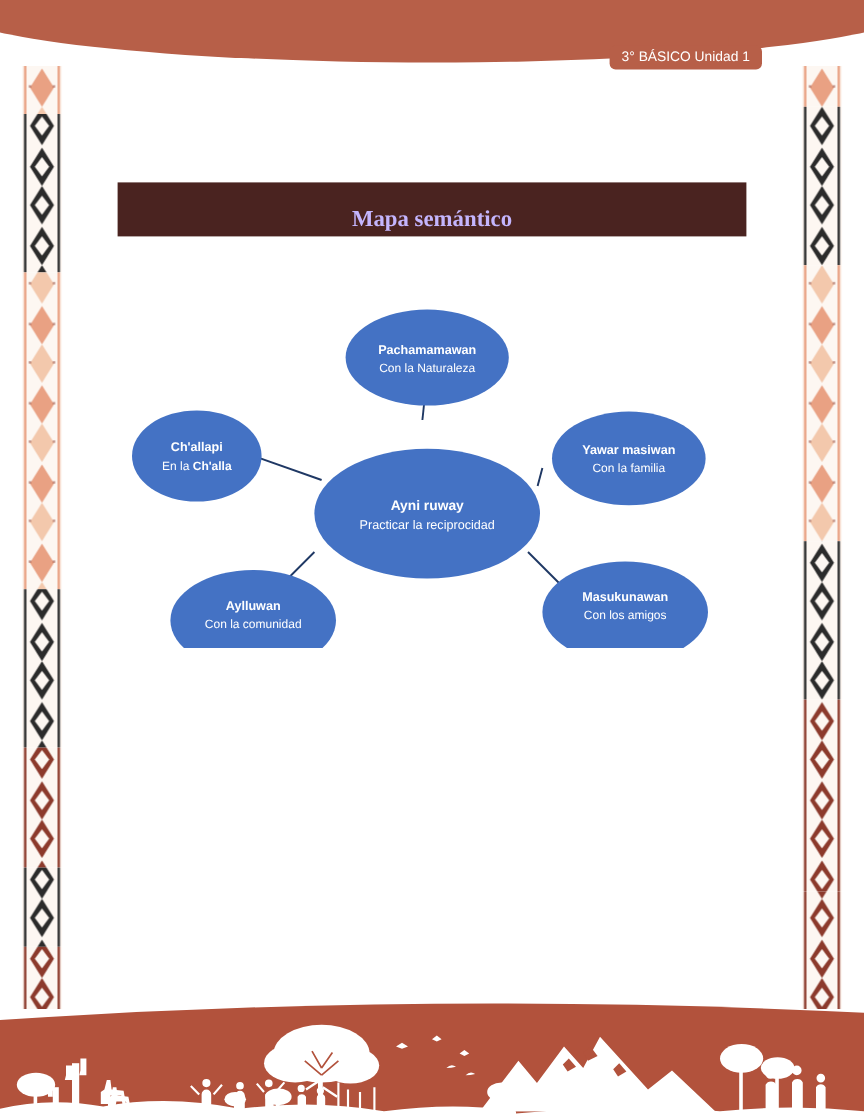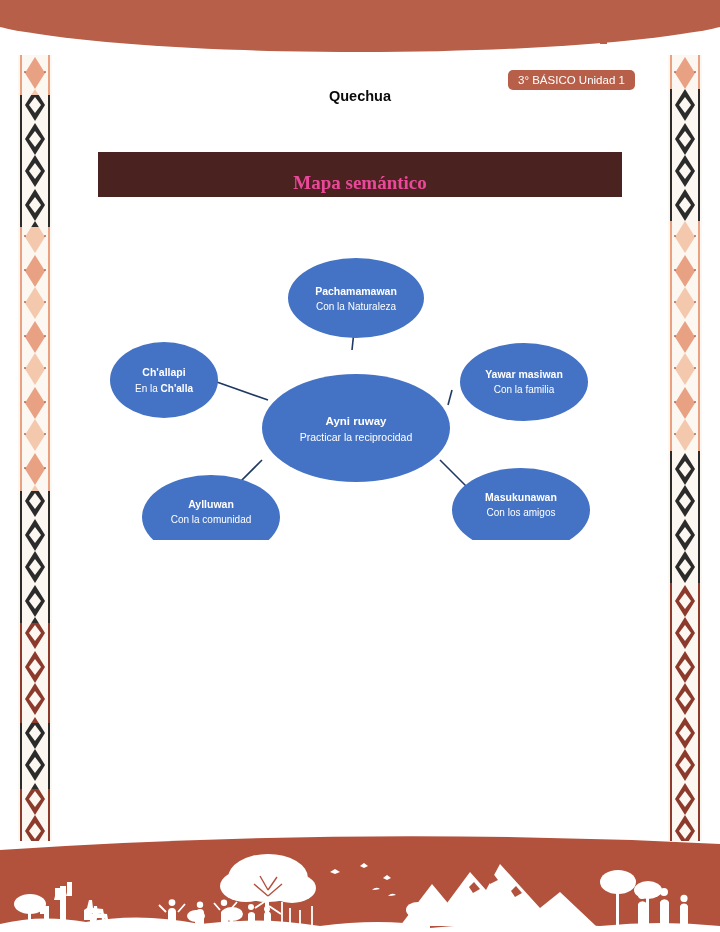--- a/index.html
+++ b/index.html
@@ -14,37 +14,37 @@
 
   
   .top-band{position:absolute;left:-40px;top:-118px;width:800px;height:170px;
     background:#b75f48;border-radius:0 0 50% 50%/0 0 26% 26%;}
 
   
   .badge-stem{position:absolute;left:600px;top:30px;width:7px;height:14px;background:#b75f48;}
   .badge{position:absolute;left:508px;top:38px;
     background:#b75f48;color:#ffffff;
     font-size:11.5px;line-height:20px;height:20px;
-    padding:0 10px;border-radius:5px;white-space:nowrap;margin-top:32px;}
+    padding:0 10px;border-radius:5px;white-space:nowrap;}
 
   
   .side-border{position:absolute;top:55px;width:34px;height:786px;overflow:hidden;}
   .side-border.left{left:18px;}
   .side-border.right{left:668px;}
   .weave{position:absolute;left:0;top:0;width:34px;}
 
   
   .content{position:absolute;left:60px;top:70px;width:600px;}
   .prog-title{text-align:center;font-size:14.5px;color:#0a0a0a;letter-spacing:.1px;
     margin:10px 0 0 0;}
   .lang-title{text-align:center;font-size:14.5px;color:#0a0a0a;font-weight:bold;margin:18px 0 0 0;}
 
   .banner{position:absolute;left:38px;top:82px;width:524px;height:45px;background:#4a2320;
     display:flex;align-items:center;justify-content:center;}
-  .banner-text{color:#ec4899;font-family:"Liberation Serif", serif;font-weight:bold;font-size:19px;margin-top:16px;}
+  .banner-text{color:#c4b5fd;font-family:"Liberation Serif", serif;font-weight:bold;font-size:19px;margin-top:16px;}
 
   
   .map{position:absolute;left:0;top:160px;width:720px;height:380px;}
   .map svg{display:block;}
 
   
   .bottom-scene{position:absolute;left:0;bottom:0;width:720px;height:112px;}
   .bottom-scene svg{display:block;}
 </style>
 </head>
@@ -127,21 +127,20 @@
       <rect x="0" y="0" width="34" height="34" fill="url(#wv)"></rect>
       <rect x="0" y="34" width="34" height="132" fill="url(#wvdark)"></rect>
       <rect x="0" y="166" width="34" height="230" fill="url(#wv)"></rect>
       <rect x="0" y="396" width="34" height="132" fill="url(#wvdark)"></rect>
       <rect x="0" y="528" width="34" height="160" fill="url(#wvbrown)"></rect>
       <rect x="0" y="688" width="34" height="98" fill="url(#wvbrown)"></rect>
     </svg>
   </div>
 
   <div class="content">
-    <div class="lang-title">Quechua</div>
     <div class="banner">
       <span class="banner-text">Mapa semántico</span>
     </div>
   </div>
 
   <div class="map">
     <svg width="720" height="380" viewBox="0 0 720 380" xmlns="http://www.w3.org/2000/svg">
 
       <g stroke="#1f3864" stroke-width="1.6" fill="none">
         <line x1="356" y1="152" x2="352" y2="190"></line>

